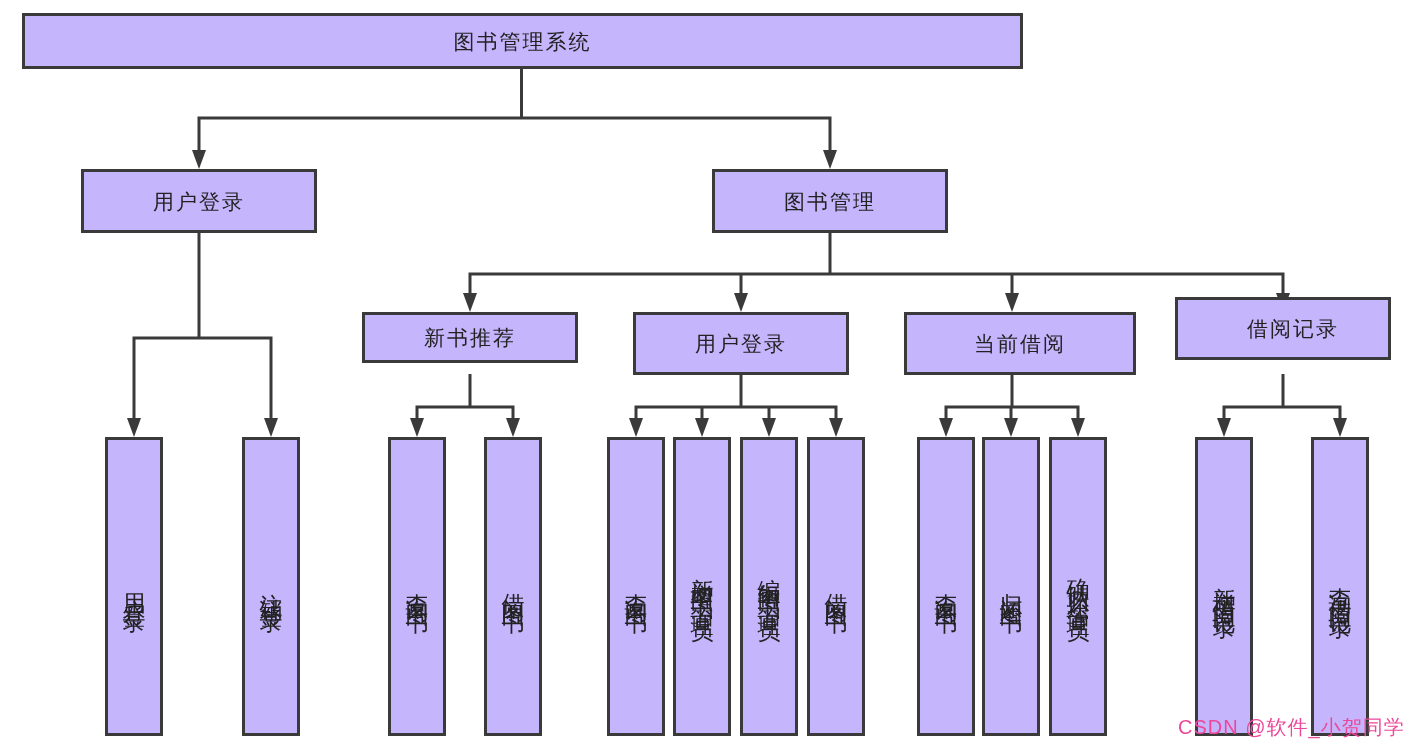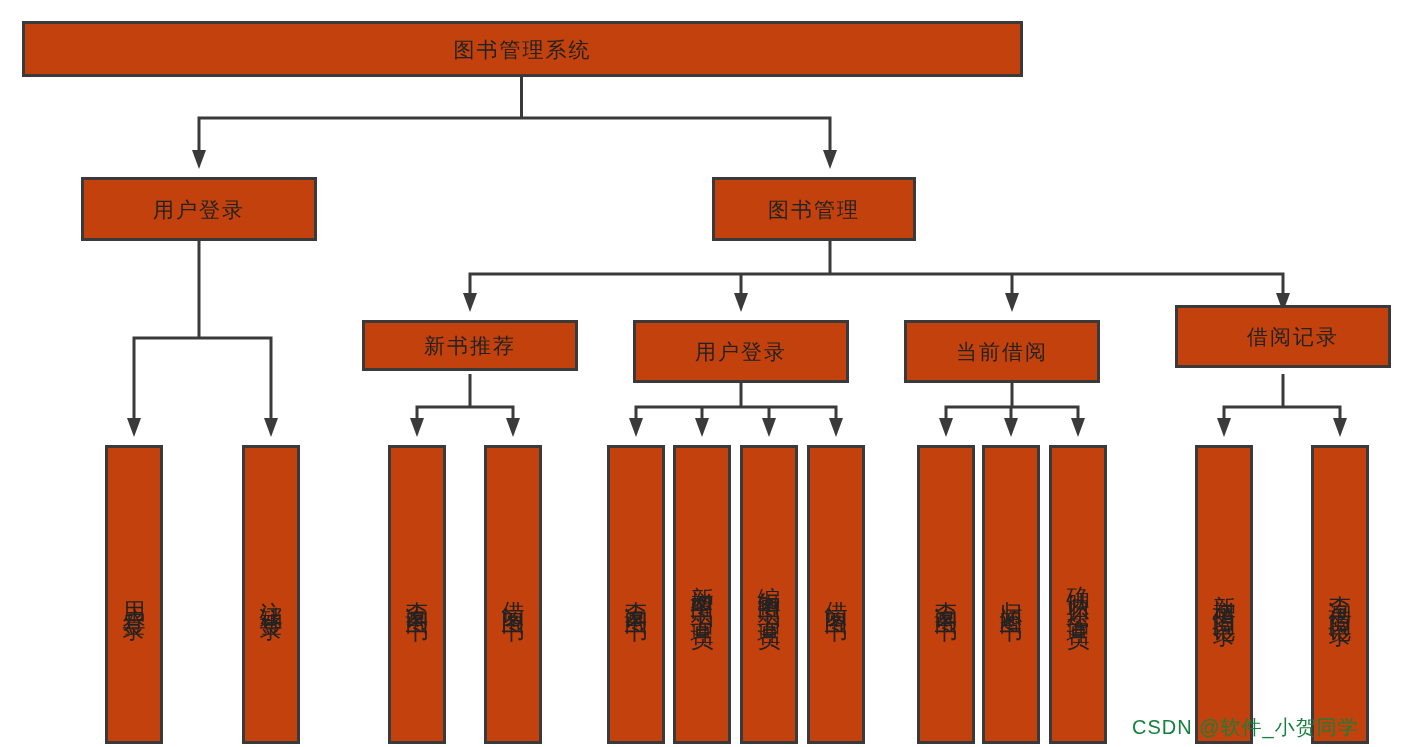--- a/index.html
+++ b/index.html
@@ -20,47 +20,46 @@
     left: 0;
     top: 0;
     width: 1405px;
     height: 747px;
     pointer-events: none;
   }
   .node {
     position: absolute;
     box-sizing: border-box;
     border: 3px solid #3a3a3a;
-    background: #c2410c;
+    background: #c4b5fd;
     display: flex;
     align-items: center;
     justify-content: center;
     color: #222222;
     z-index: 2;
-    margin-top: 8px;
   }
   .node.h {
     font-size: 21px;
     letter-spacing: 2px;
     line-height: 1;
   }
   .node.v {
     font-size: 23px;
     letter-spacing: 6px;
     writing-mode: vertical-rl;
     text-orientation: mixed;
     line-height: 1;
     padding: 6px 0;
   }
   .watermark {
     position: absolute;
-    left: 1132px;
+    left: 1178px;
     top: 714px;
     font-size: 20px;
-    color: #15803d;
+    color: #ec4899;
     letter-spacing: 1px;
     white-space: nowrap;
     z-index: 3;
   }
 </style>
 </head>
 <body>
 
 <div class="canvas">
 
@@ -100,25 +99,25 @@
       <polygon points="1004,418 1018,418 1011,437"></polygon>
       <polygon points="1071,418 1085,418 1078,437"></polygon>
       <polygon points="1217,418 1231,418 1224,437"></polygon>
       <polygon points="1333,418 1347,418 1340,437"></polygon>
     </g>
   </svg>
 
   <div class="node h" style="left:22px; top:13px; width:1001px; height:56px;">图书管理系统</div>
 
   <div class="node h" style="left:81px; top:169px; width:236px; height:64px;">用户登录</div>
-  <div class="node h" style="left:712px; top:169px; width:204px; height:64px;">图书管理</div>
+  <div class="node h" style="left:712px; top:169px; width:236px; height:64px;">图书管理</div>
 
   <div class="node h" style="left:362px; top:312px; width:216px; height:51px;">新书推荐</div>
   <div class="node h" style="left:633px; top:312px; width:216px; height:63px;">用户登录</div>
-  <div class="node h" style="left:904px; top:312px; width:196px; height:63px;">当前借阅</div>
+  <div class="node h" style="left:904px; top:312px; width:232px; height:63px;">当前借阅</div>
   <div class="node h" style="left:1175px; top:297px; width:216px; height:63px;padding-left:20px;">借阅记录</div>
 
   <div class="node v" style="left:105px; top:437px; width:58px; height:299px;">用户登录</div>
   <div class="node v" style="left:242px; top:437px; width:58px; height:299px;">注销登录</div>
 
   <div class="node v" style="left:388px; top:437px; width:58px; height:299px;">查询图书</div>
   <div class="node v" style="left:484px; top:437px; width:58px; height:299px;">借阅图书</div>
 
   <div class="node v" style="left:607px; top:437px; width:58px; height:299px;">查询图书</div>
   <div class="node v" style="left:673px; top:437px; width:58px; height:299px;">新增图书（管理员）</div>

